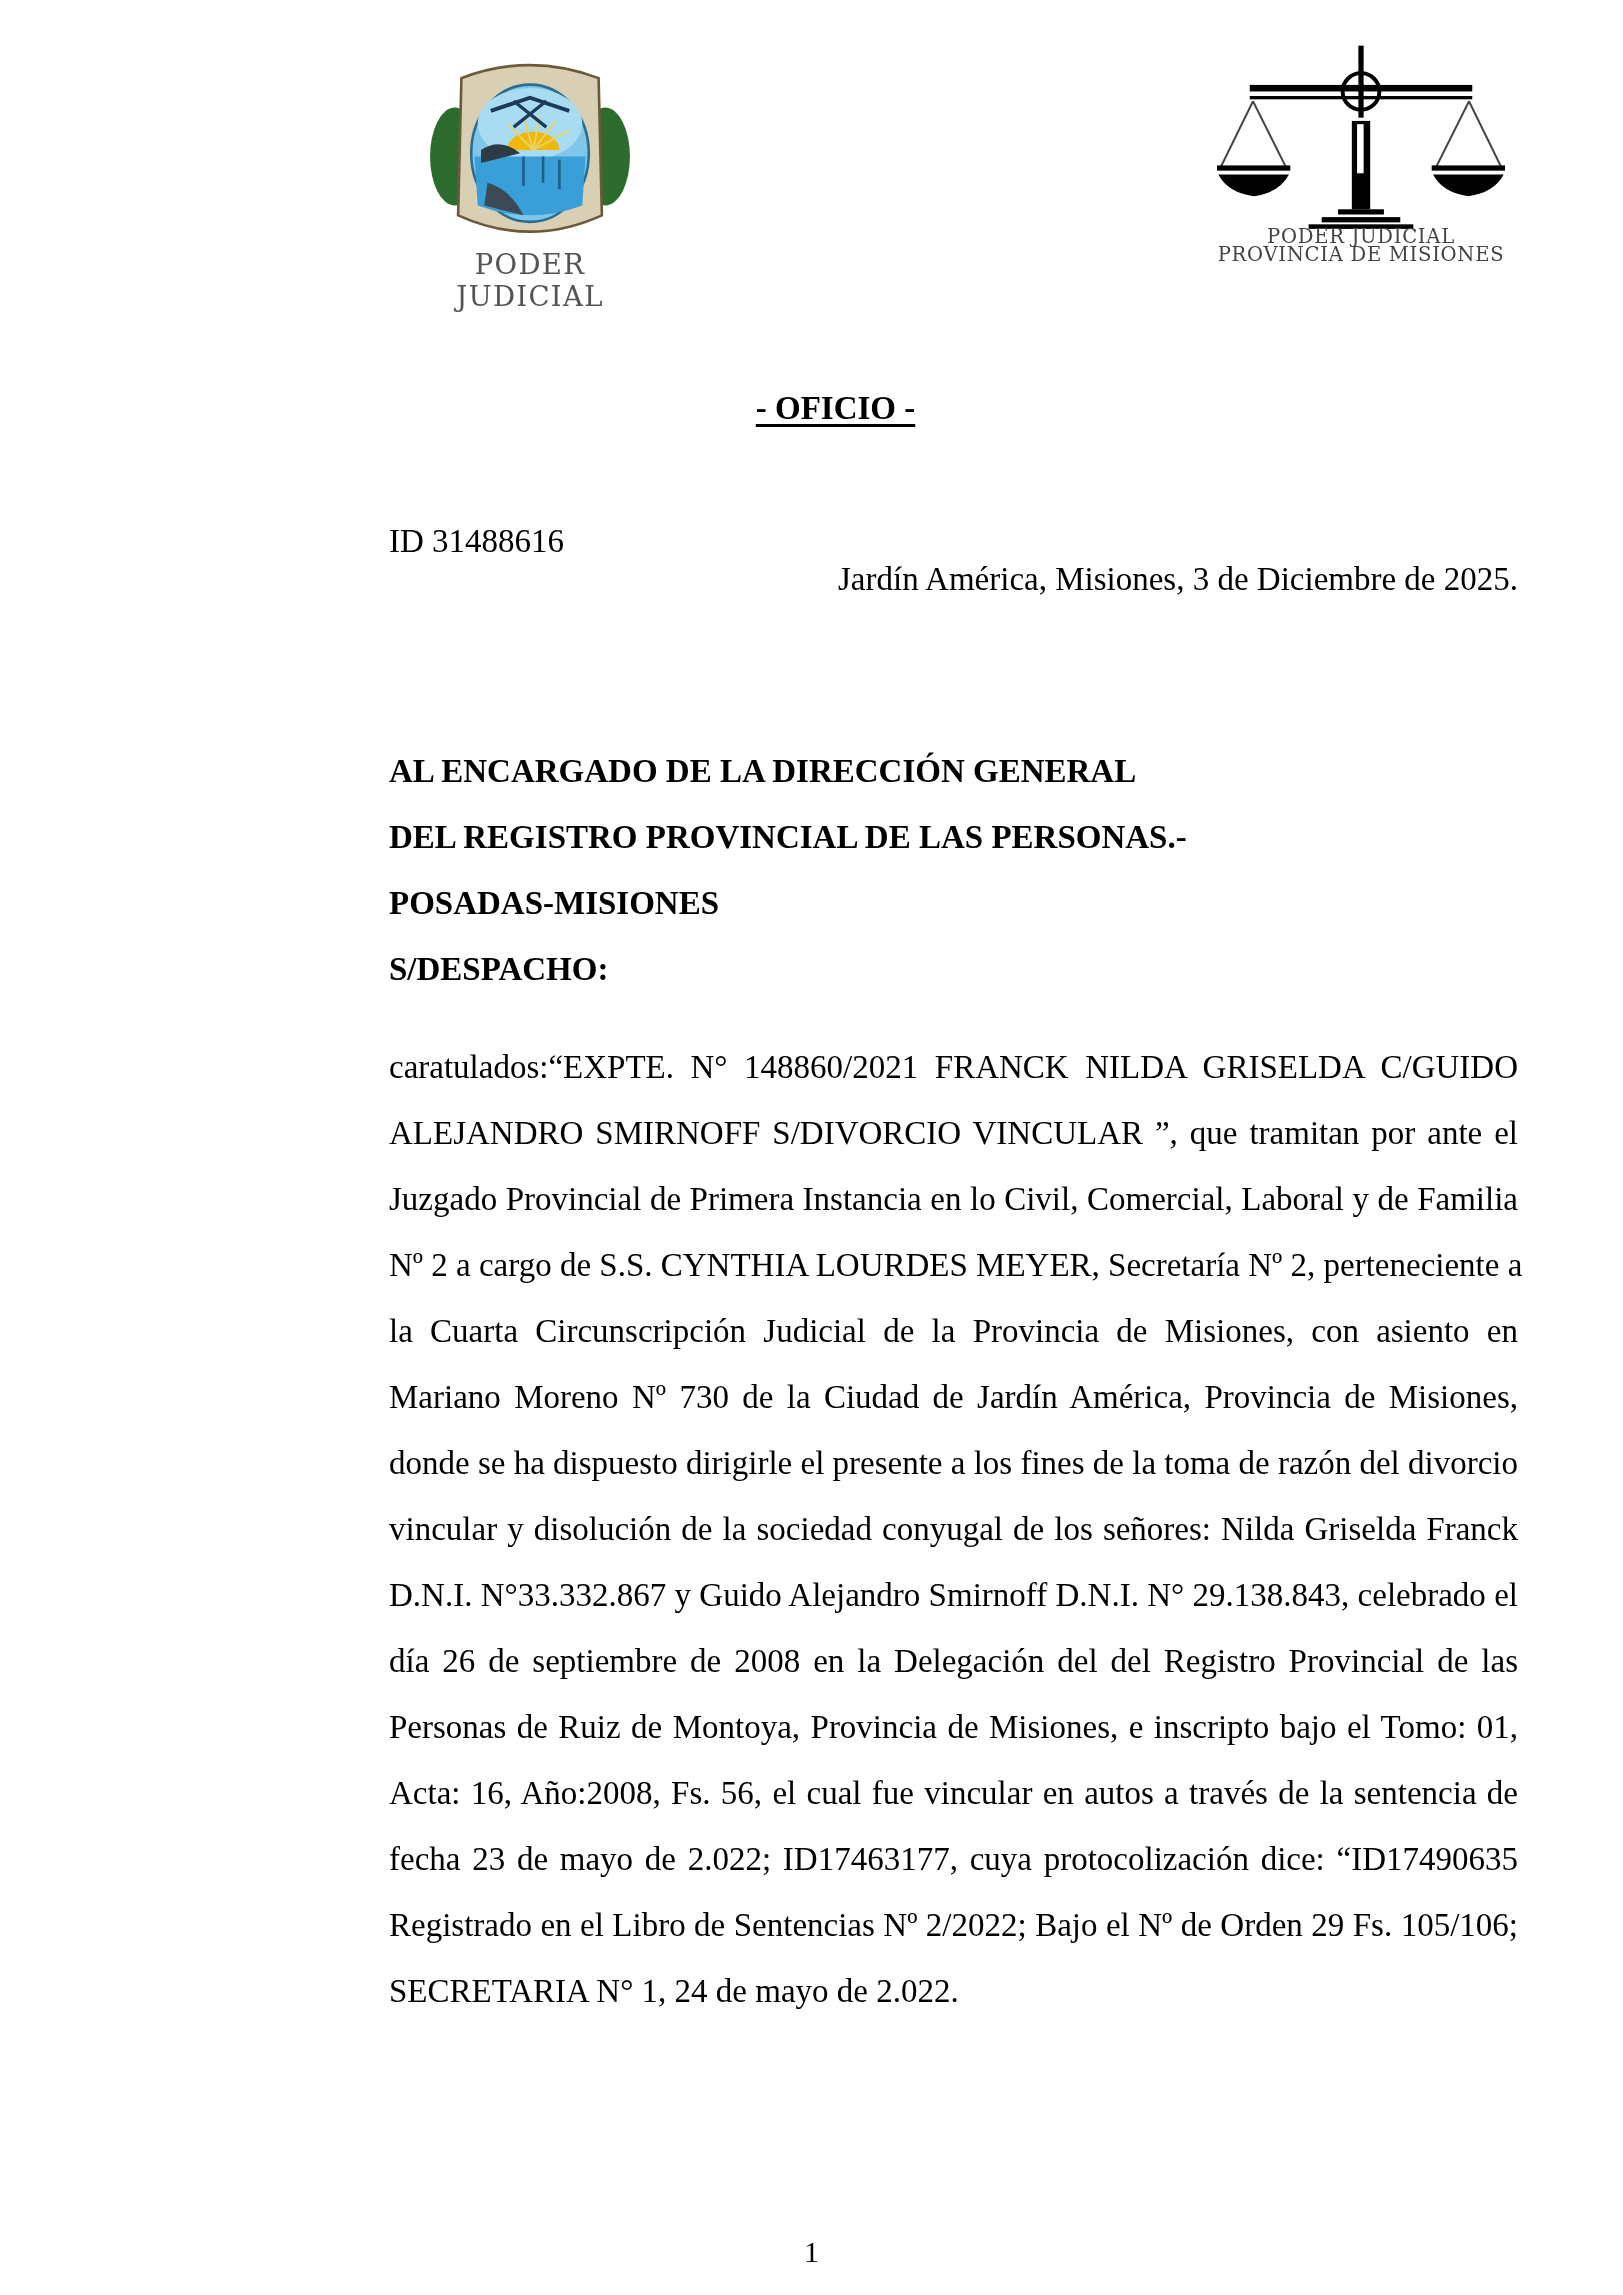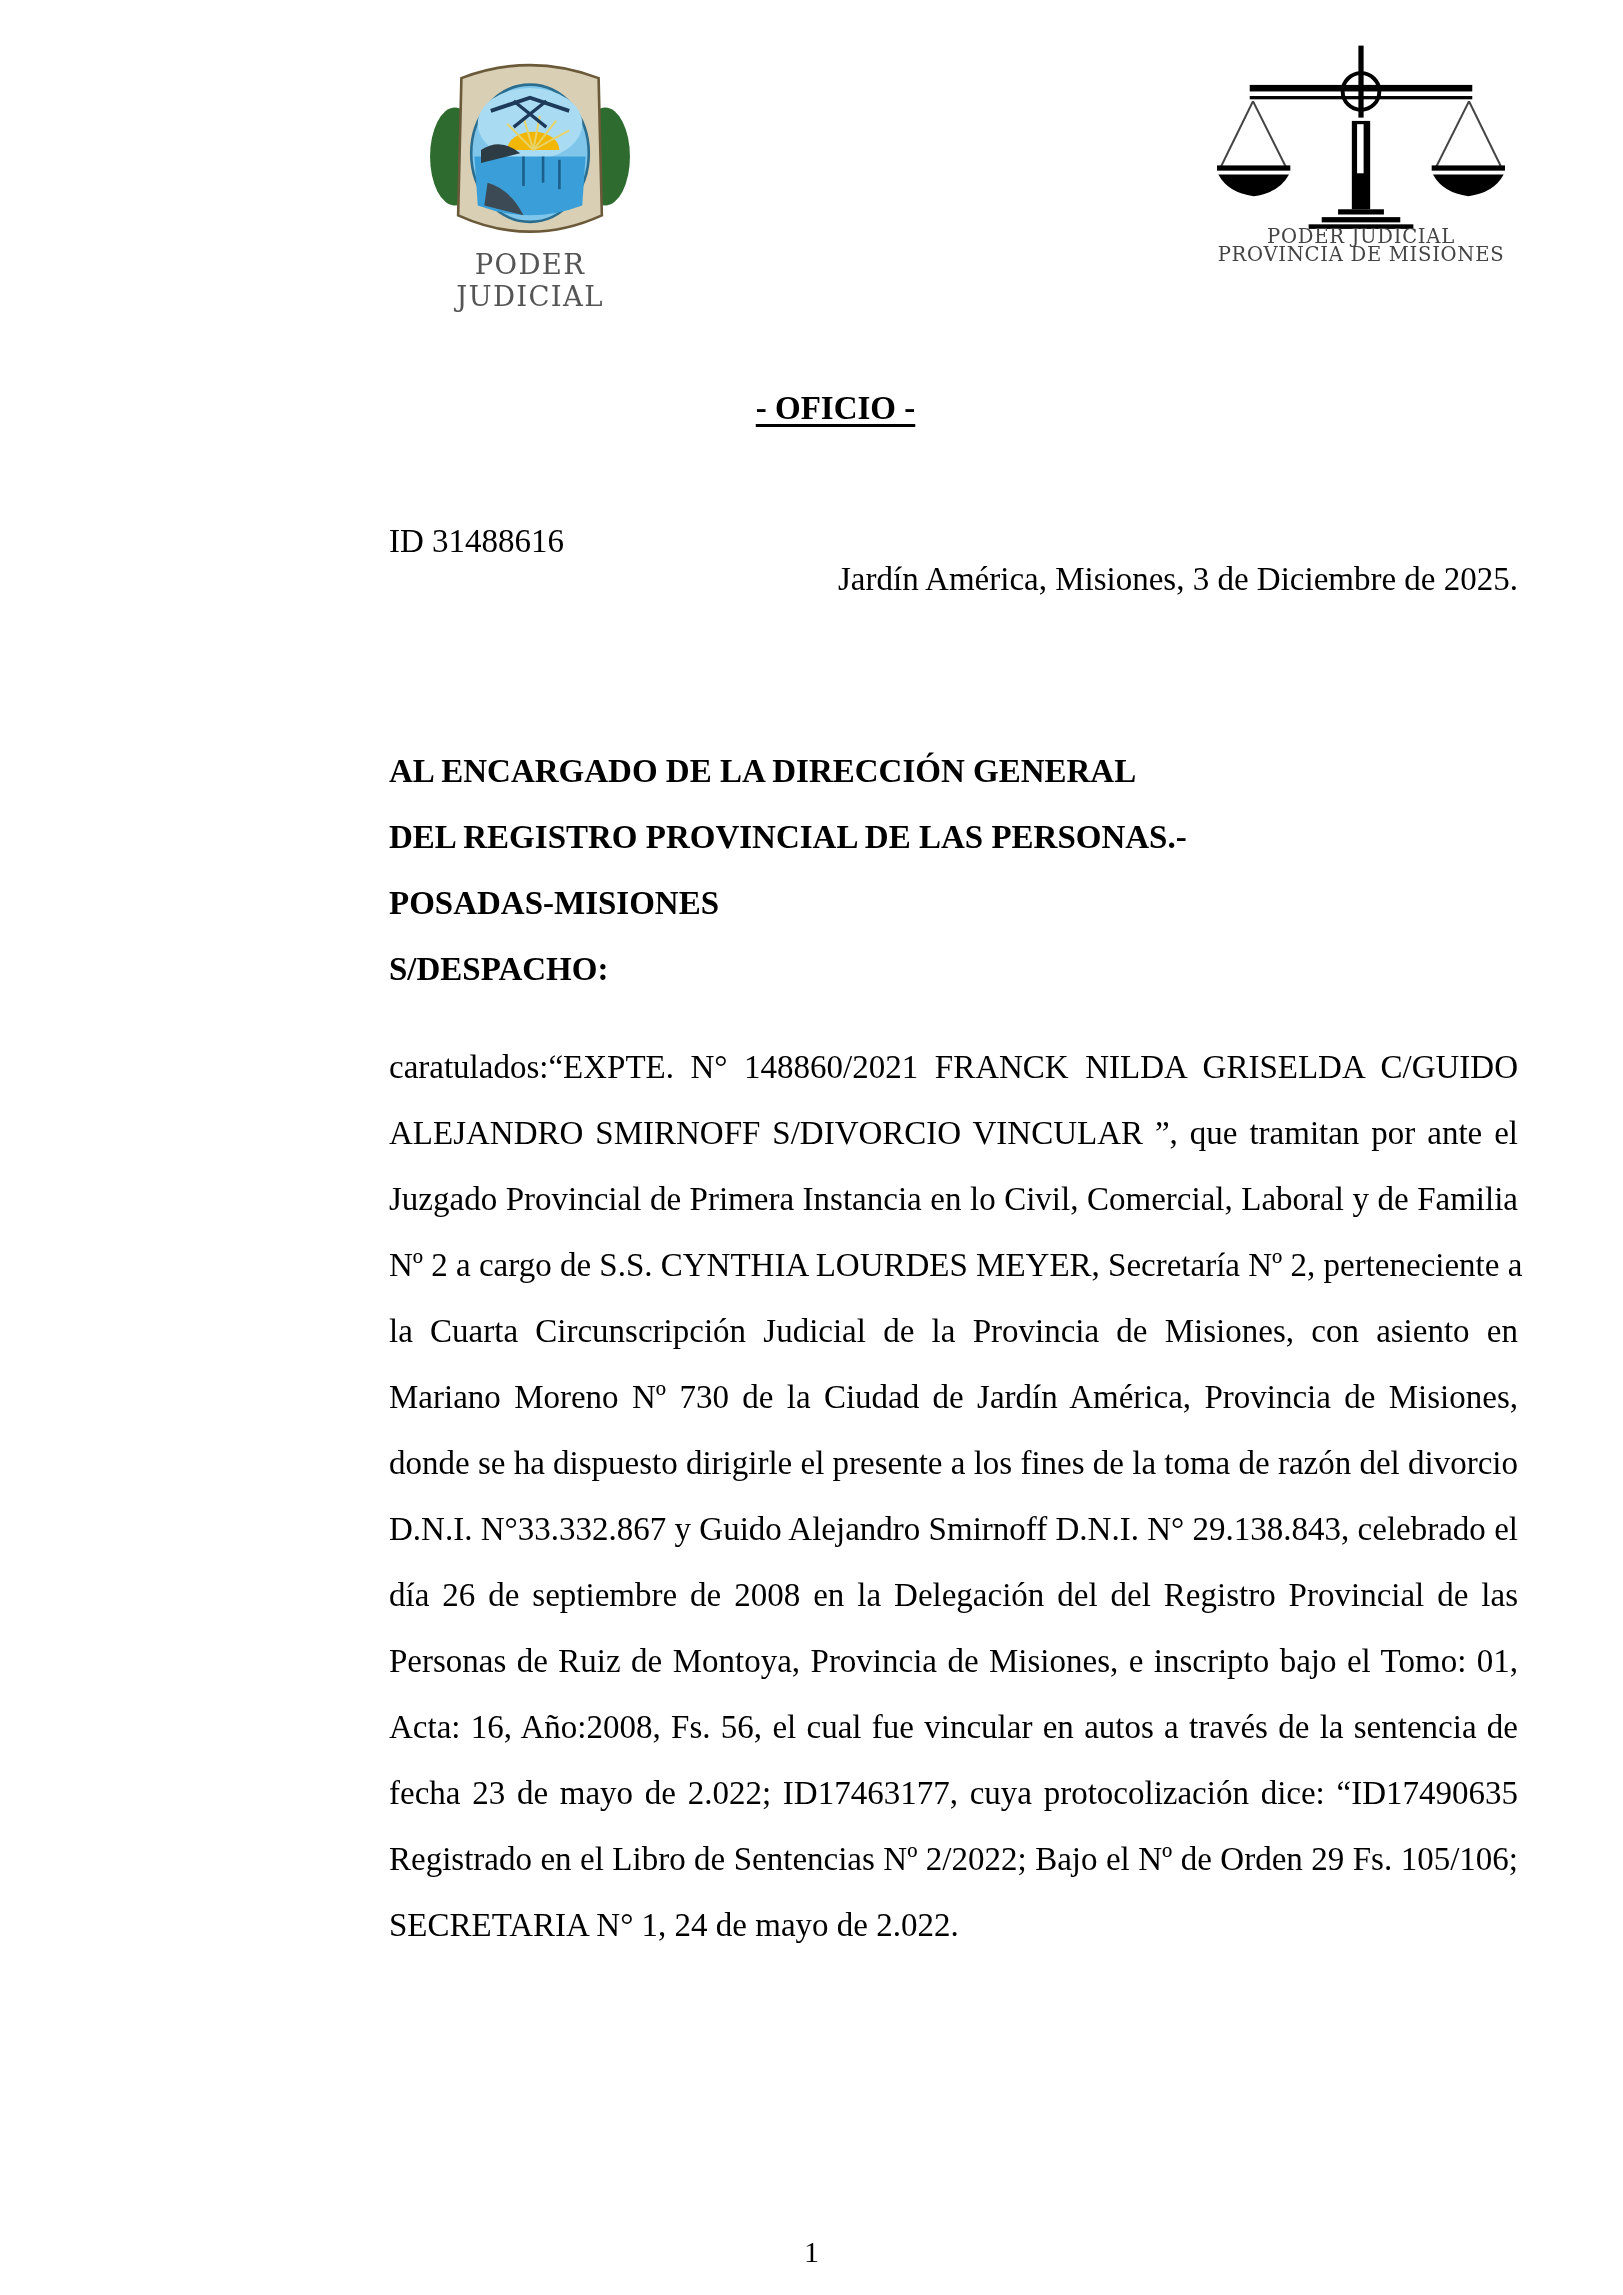--- a/index.html
+++ b/index.html
@@ -233,20 +233,21 @@
   </div>
 
   <div class="body-paragraph">
     <span class="line">caratulados:“EXPTE. N° 148860/2021 FRANCK NILDA GRISELDA C/GUIDO</span>
     <span class="line">ALEJANDRO SMIRNOFF S/DIVORCIO VINCULAR ”, que tramitan por ante el</span>
     <span class="line">Juzgado Provincial de Primera Instancia en lo Civil, Comercial, Laboral y de Familia</span>
     <span class="line">Nº 2 a cargo de S.S. CYNTHIA LOURDES MEYER, Secretaría Nº 2, perteneciente a</span>
     <span class="line">la Cuarta Circunscripción Judicial de la Provincia de Misiones, con asiento en</span>
     <span class="line">Mariano Moreno Nº 730 de la Ciudad de Jardín América, Provincia de Misiones,</span>
     <span class="line">donde se ha dispuesto dirigirle el presente a los fines de la toma de razón del divorcio</span>
+    <span class="line">vincular y disolución de la sociedad conyugal de los señores: Nilda Griselda Franck</span>
     <span class="line">D.N.I. N°33.332.867 y Guido Alejandro Smirnoff D.N.I. N° 29.138.843, celebrado el</span>
     <span class="line">día 26 de septiembre de 2008 en la Delegación del del Registro Provincial de las</span>
     <span class="line">Personas de Ruiz de Montoya, Provincia de Misiones, e inscripto bajo el Tomo: 01,</span>
     <span class="line">Acta: 16, Año:2008, Fs. 56, el cual fue vincular en autos a través de la sentencia de</span>
     <span class="line">fecha 23 de mayo de 2.022; ID17463177, cuya protocolización dice: “ID17490635</span>
     <span class="line">Registrado en el Libro de Sentencias Nº  2/2022; Bajo el Nº de Orden 29 Fs. 105/106;</span>
     <span class="line last">SECRETARIA N° 1, 24 de mayo de 2.022.</span>
   </div>
 
   <div class="page-number">1</div>

